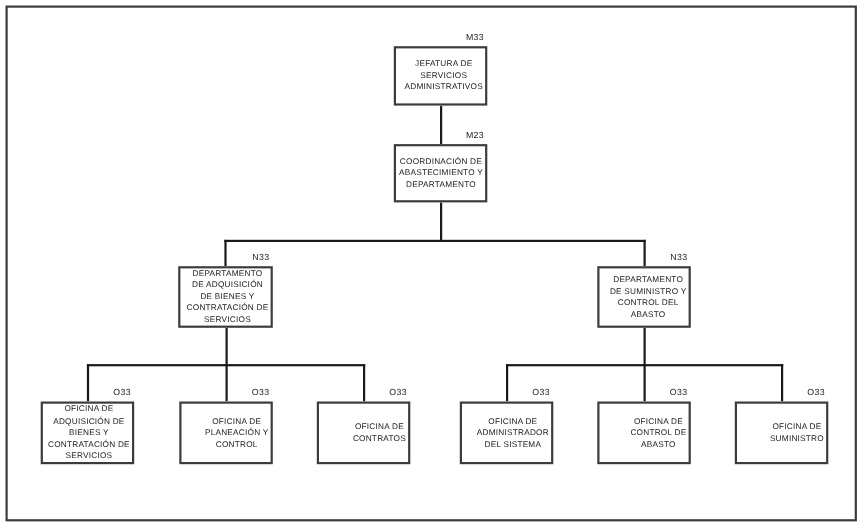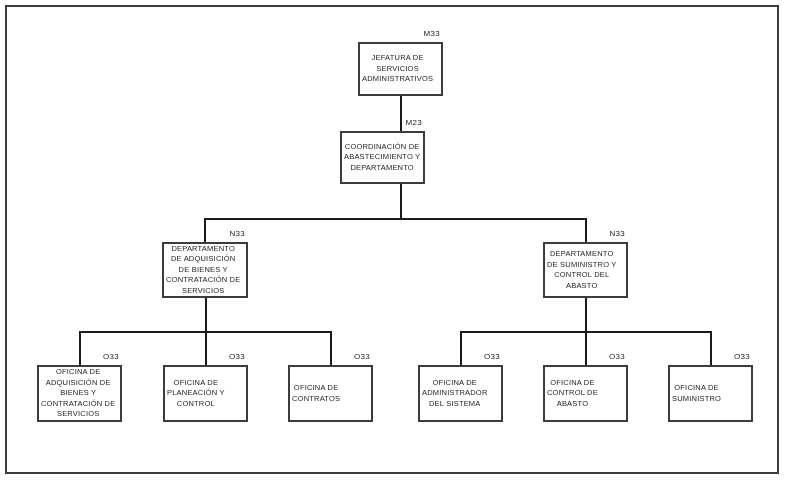--- a/index.html
+++ b/index.html
@@ -30,21 +30,21 @@
     color: #1c1c1c;
     letter-spacing: 0.3px;
   }
   .node .box {
     width: 100%; height: 100%;
     box-sizing: border-box;
     border: 2px solid #3c3c3c;
     background: #ffffff;
     display: flex;
     align-items: center;
-    justify-content: flex-start;
+    justify-content: flex-end;
   }
   .node .box .title {
     text-align: center;
     white-space: pre-line;
     font-size: 7.5px;
     line-height: 10.5px;
     color: #1c1c1c;
     letter-spacing: 0.2px;
     padding: 1px 2px;
   }
@@ -78,21 +78,21 @@
 
   <div class="node" style="left:358px; top:42px; width:85px; height:54px;">
     <div class="code">M33</div>
     <div class="box">
       <div class="title">JEFATURA DE
 SERVICIOS
 ADMINISTRATIVOS</div>
     </div>
   </div>
 
-  <div class="node" style="left:340px; top:131px; width:85px; height:53px;">
+  <div class="node" style="left:358px; top:131px; width:85px; height:53px;">
     <div class="code">M23</div>
     <div class="box">
       <div class="title">COORDINACIÓN DE
 ABASTECIMIENTO Y
 DEPARTAMENTO</div>
     </div>
   </div>
 
   <div class="node" style="left:162px; top:242px; width:86px; height:56px;">
     <div class="code">N33</div>

